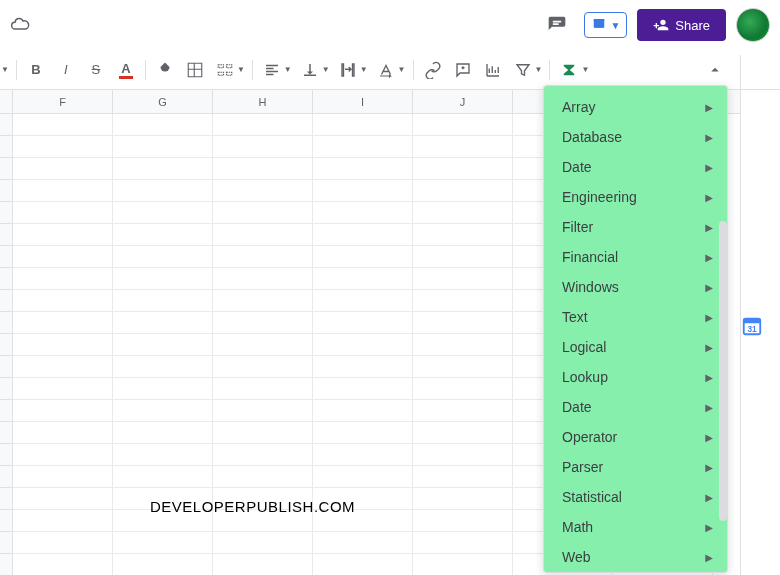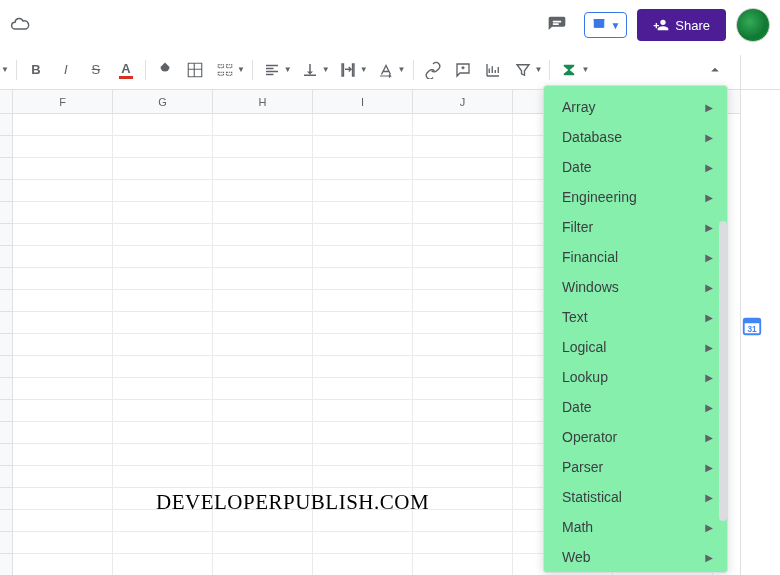--- a/index.html
+++ b/index.html
@@ -180,23 +180,23 @@
   }
   .side-icon {
     width: 22px; height: 22px;
     border-radius: 4px;
     cursor: pointer;
     display:flex;align-items:center;justify-content:center;
   }
   .watermark {
     position: absolute;
     bottom: 60px;
-    left: 156px;
-    font-family: Liberation Serif, serif;
-    font-size: 21px;
+    left: 150px;
+    font-family: Liberation Sans, sans-serif;
+    font-size: 15px;
     color: #000;
     letter-spacing: 0.5px;
     z-index: 50;
   }
   .activate {
     position: absolute;
     bottom: 22px;
     right: 100px;
     color: #b8b8b8;
     font-size: 15px;

